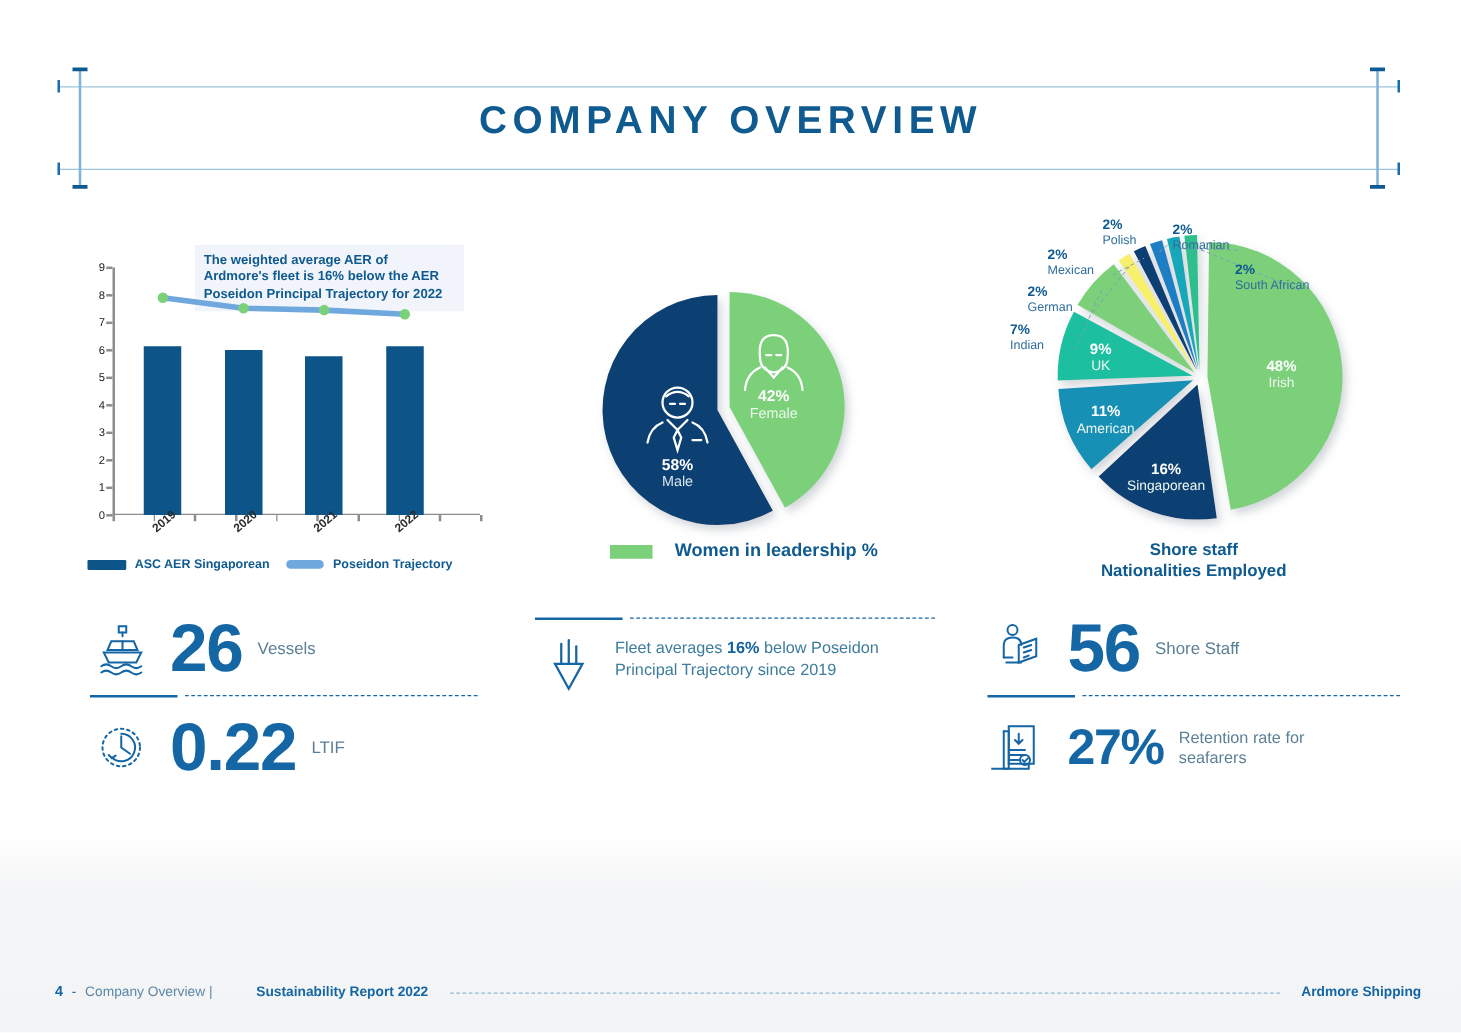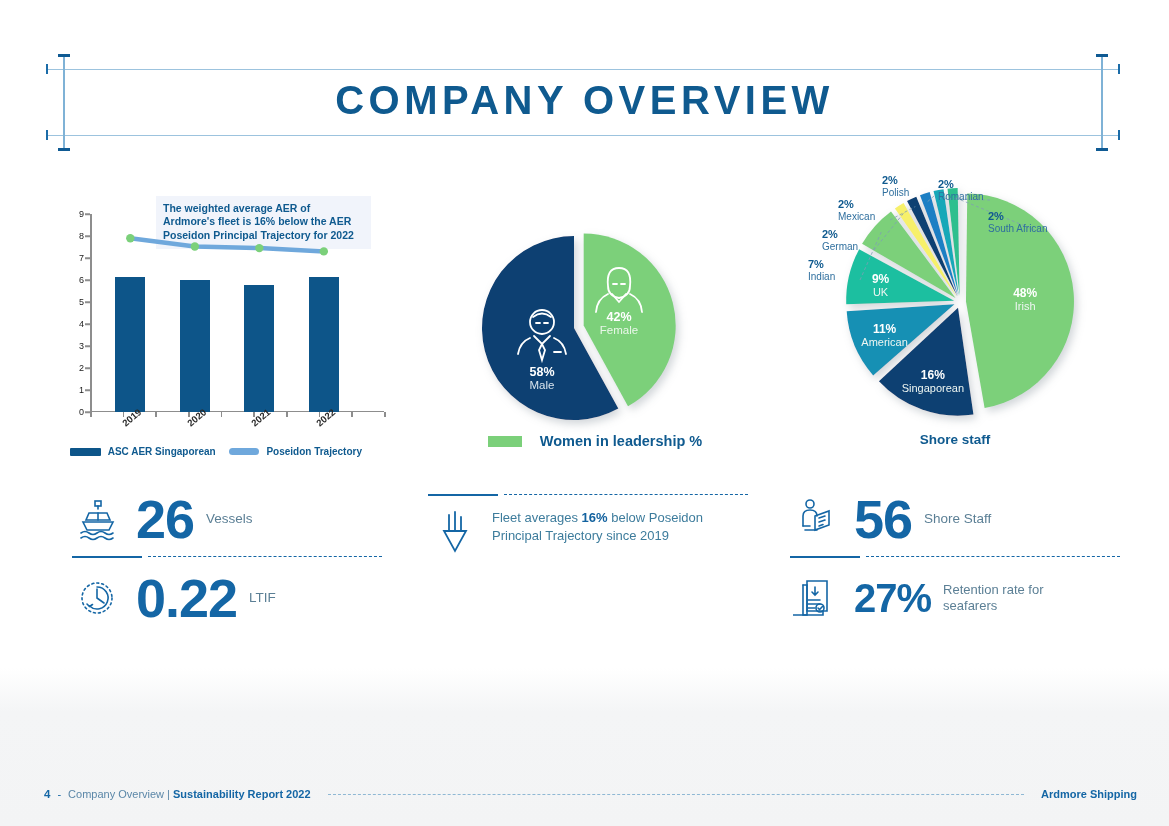--- a/index.html
+++ b/index.html
@@ -27,21 +27,21 @@
   .crop-v.right{right:17px;}
   .crop-cap{position:absolute;width:12px;height:3px;background:#0f5a93;}
   .cap-tl{left:12px;top:4px;} .cap-bl{left:12px;top:98px;}
   .cap-tr{right:12px;top:4px;} .cap-br{right:12px;top:98px;}
   .crop-tick{position:absolute;width:2px;height:10px;background:#1b6ca8;}
   .tk-l1{left:0px;top:14px;} .tk-l2{left:0px;top:80px;}
   .tk-r1{right:0px;top:14px;} .tk-r2{right:0px;top:80px;}
 
   .page-title{
     position:absolute;left:0;right:0;top:78px;text-align:center;
-    font-size:40px;font-weight:bold;letter-spacing:4.5px;color:#0f5a8f;
+    font-size:31px;font-weight:bold;letter-spacing:4.5px;color:#0f5a8f;
   }
 
   
   .navy{color:#0e4d86;}
   .caption{
     font-size:13.5px;font-weight:bold;color:#0f5a8f;text-align:center;line-height:1.25;
   }
 
   
   .barchart{position:absolute;left:62px;top:196px;width:300px;height:270px;}
@@ -116,21 +116,21 @@
     position:absolute;left:76px;right:0;top:0;height:0;
     border-top:1.5px dashed #1466a5;
   }
 
   
   .footer{position:absolute;left:44px;right:32px;top:784px;height:20px;
     display:flex;align-items:center;gap:7px;}
   .f-num{font-size:11.5px;font-weight:bold;color:#1466a5;}
   .f-dash{font-size:11px;color:#1466a5;}
   .f-txt{font-size:11px;color:#5b87a8;white-space:nowrap;}
-  .f-txt b{color:#1466a5;font-weight:bold;}
+  .f-txt b{color:#1466a5;font-weight:bold;margin-left:32px;}
   .f-line{flex:1;height:0;border-top:1px dashed #8fb8d4;margin:0 10px;}
   .f-brand{font-size:11px;font-weight:bold;color:#1466a5;white-space:nowrap;}
 </style>
 </head>
 <body>
 
 <div class="page">
 
   <div class="gray-band"></div>
 
@@ -292,20 +292,21 @@
     <div id="nat-outer-labels">
         <div class="pie-label" style="left: -12px; top: 88px;"><b>7%</b><span>Indian</span></div>
         <div class="pie-label" style="left: 2px; top: 58px;"><b>2%</b><span>German</span></div>
         <div class="pie-label" style="left: 18px; top: 28px;"><b>2%</b><span>Mexican</span></div>
         <div class="pie-label" style="left: 62px; top: 4px;"><b>2%</b><span>Polish</span></div>
         <div class="pie-label" style="left: 118px; top: 8px;"><b>2%</b><span>Romanian</span></div>
         <div class="pie-label" style="left: 168px; top: 40px;"><b>2%</b><span>South African</span></div>
       </div>
     <div class="caption nat-caption">
       <div>Shore staff</div>
+      <div>Nationalities Employed</div>
     </div>
   </div>
 
   <div class="stats">
 
     <div class="col c1">
       <div class="stat">
         <div class="ico">
           <svg width="46" height="46" viewBox="0 0 46 46" fill="none" stroke="#1466a5" stroke-width="1.6" stroke-linecap="round">
             <rect x="20" y="5" width="6" height="5"></rect>

